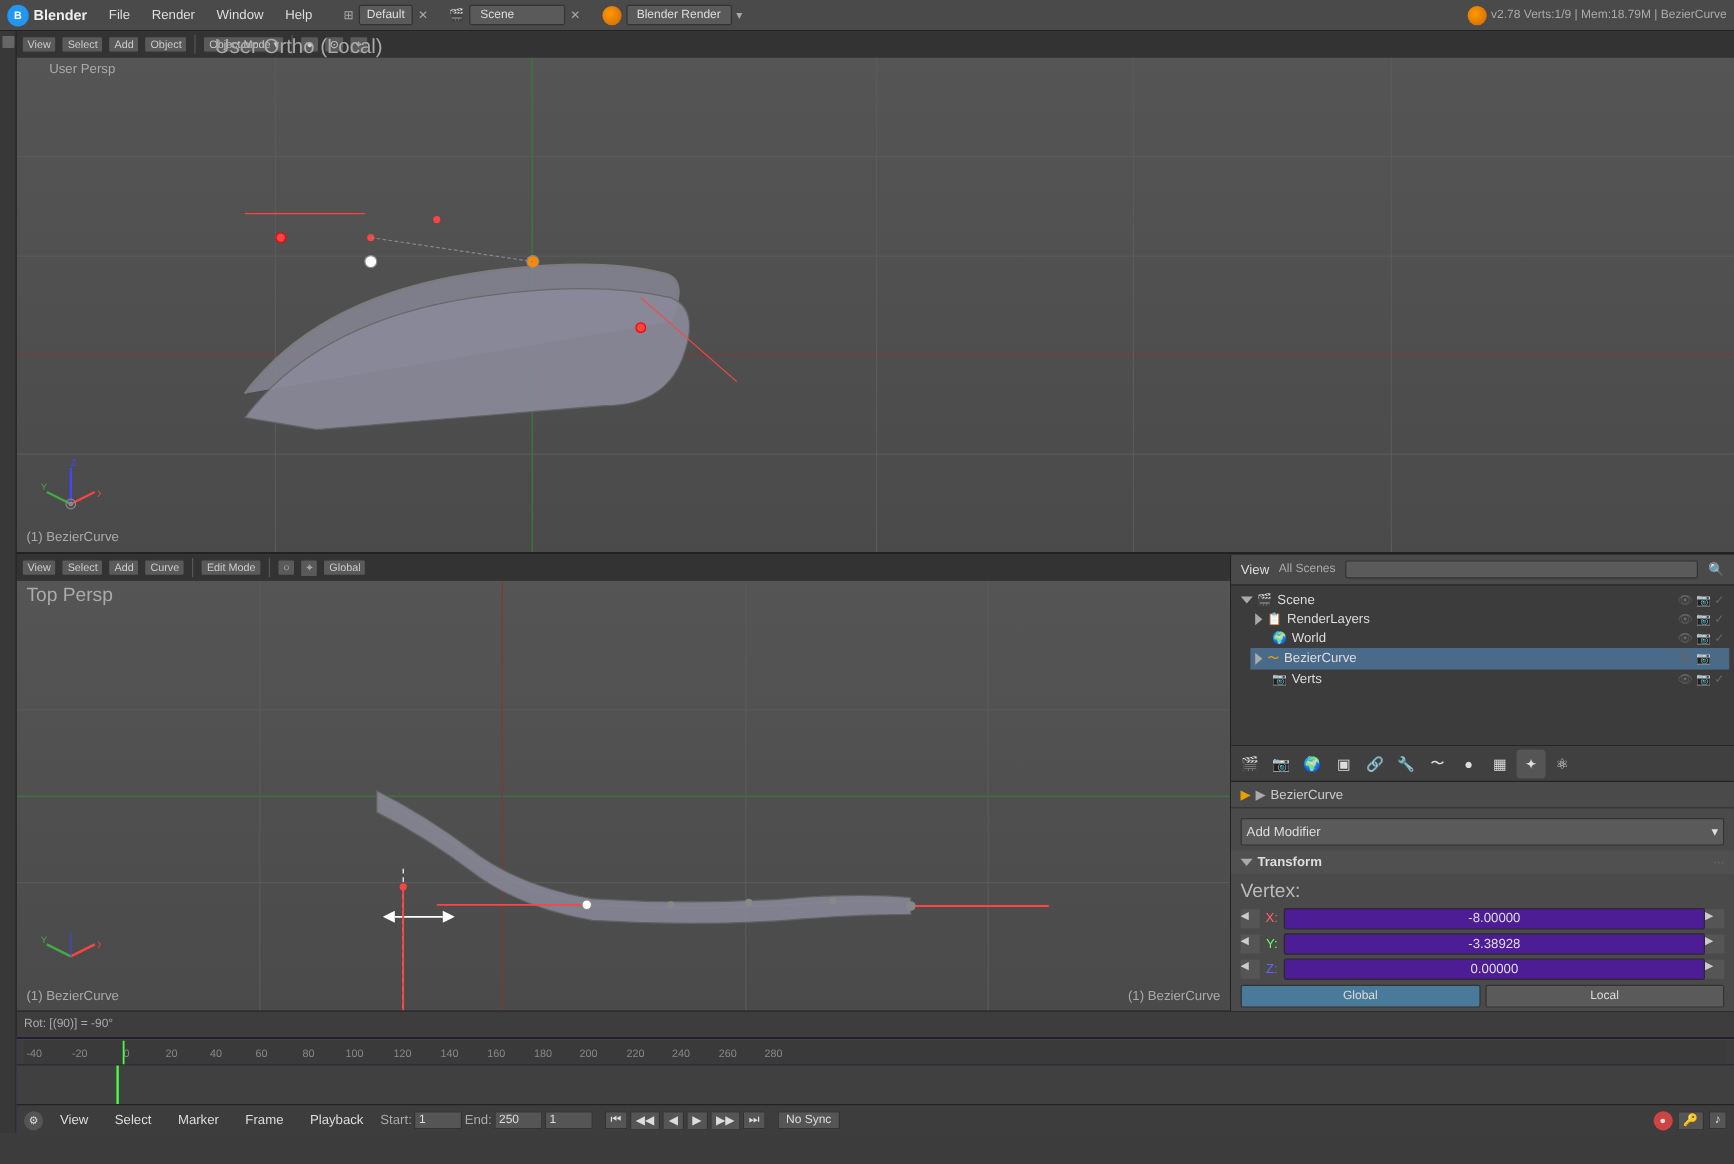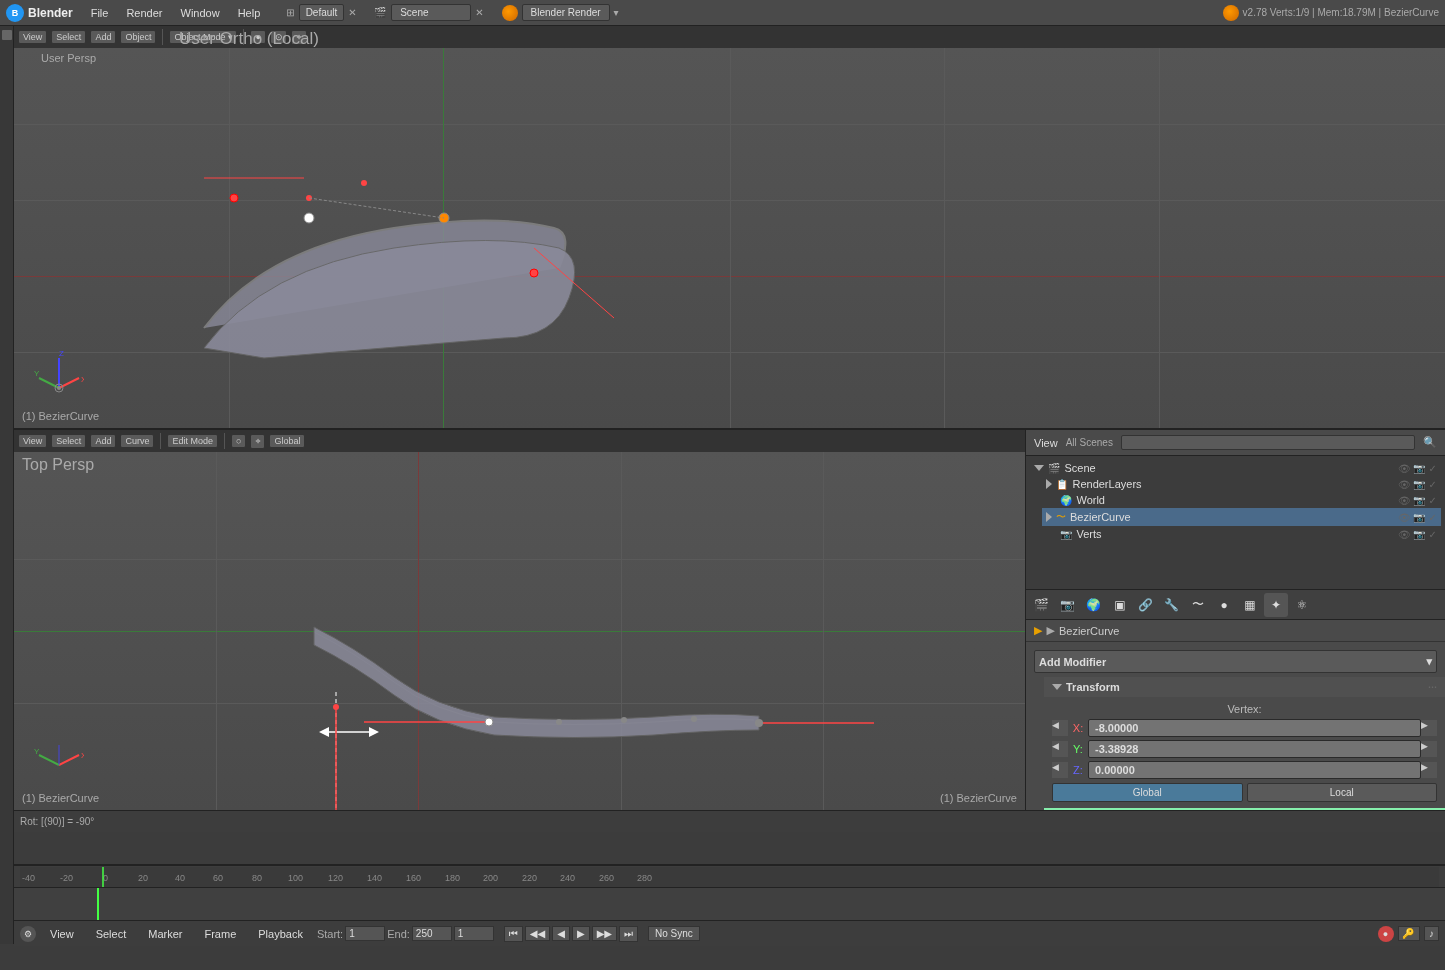--- a/index.html
+++ b/index.html
@@ -51,43 +51,43 @@
 
     
     .properties-panel { flex: 1; background: #4a4a4a; overflow-y: auto; }
     .prop-icons-bar { height: 30px; background: #404040; display: flex; align-items: center; padding: 0 4px; gap: 2px; border-bottom: 1px solid #222; }
     .prop-icon { width: 24px; height: 24px; display: flex; align-items: center; justify-content: center; border-radius: 3px; cursor: pointer; font-size: 12px; }
     .prop-icon.active { background: #555; }
 
     .prop-breadcrumb { display: flex; align-items: center; padding: 4px 8px; font-size: 11px; color: #ccc; border-bottom: 1px solid #333; }
 
     
-    .section { border-bottom: 6px solid #86efac; margin-left: 18px; }
+    .section { border-bottom: 6px solid #86efac; }
     .section-header { background: #505050; padding: 4px 8px; display: flex; align-items: center; gap: 4px; cursor: pointer; font-size: 11px; font-weight: bold; }
     .section-content { padding: 6px 8px; background: #4a4a4a; }
 
     
     .field-row { display: flex; align-items: center; margin-bottom: 3px; }
-    .field-input { flex: 1; background: #737373; border: 1px solid #2a2a2a; color: #ddd; padding: 2px 6px; font-size: 11px; border-radius: 2px; text-align: left; font-weight: bold; }
+    .field-input { flex: 1; background: #4c1d95; border: 1px solid #2a2a2a; color: #ddd; padding: 2px 6px; font-size: 11px; border-radius: 2px; text-align: center; }
     .field-btn { width: 16px; height: 16px; background: #555; border: none; color: #ccc; font-size: 9px; cursor: pointer; }
 
     .coord-buttons { display: flex; gap: 4px; margin-top: 4px; }
     .coord-btn { flex: 1; background: #5a5a5a; border: 1px solid #333; padding: 3px; color: #ddd; font-size: 10px; text-align: center; border-radius: 2px; cursor: pointer; }
     .coord-btn.active { background: #4a7a9a; }
 
     
     .bottom-toolbar { height: 26px; background: #3d3d3d; display: flex; align-items: center; padding: 0 6px; gap: 6px; border-top: 1px solid #222; }
 
     
-    .timeline { height: 80px; background: #8b5cf6; border-top: 2px solid #222; margin-top: 32px; }
+    .timeline { height: 80px; background: #8b5cf6; border-top: 2px solid #222; }
 
     .add-modifier-btn { width: 100%; background: #5a5a5a; border: 1px solid #333; padding: 4px; color: #ddd; font-size: 11px; text-align: center; border-radius: 2px; cursor: pointer; margin-top: 4px; display: flex; align-items: center; justify-content: space-between; }
 
     
-    .vertex-label { color: #bbb; font-size: 11px; margin-bottom: 4px; text-align: center; }
+    .vertex-label { color: #bbb; font-size: 16px; margin-bottom: 4px; }
 
     
     .canvas-top { position: absolute; inset: 22px 0 0 0; background: linear-gradient(180deg, #555 0%, #4a4a4a 100%); }
     .canvas-bottom { position: absolute; inset: 22px 0 0 0; background: linear-gradient(180deg, #555 0%, #4a4a4a 100%); }
 
     
     .grid-h { position: absolute; left: 0; right: 0; height: 1px; background: #5a5a5a; }
     .grid-v { position: absolute; top: 0; bottom: 0; width: 1px; background: #5a5a5a; }
 
     .toolbar-sep { width: 1px; height: 16px; background: #555; margin: 0 2px; }
@@ -354,21 +354,21 @@
             <div class="prop-icon active">✦</div>
             <div class="prop-icon">⚛</div>
           </div>
 
           <div class="prop-breadcrumb">
             <span style="color:#e8a000;margin-right:4px;">▶</span>
             <span style="color:#aaa;margin-right:4px;">▶</span>
             <span>BezierCurve</span>
           </div>
 
-          <div style="padding:4px 8px;font-weight:bold;">
+          <div style="padding:4px 8px;">
             <div class="add-modifier-btn">
               <span>Add Modifier</span>
               <span>▾</span>
             </div>
           </div>
 
           <div class="section">
             <div class="section-header">
               <span class="triangle-down"></span>
               <span>Transform</span>

